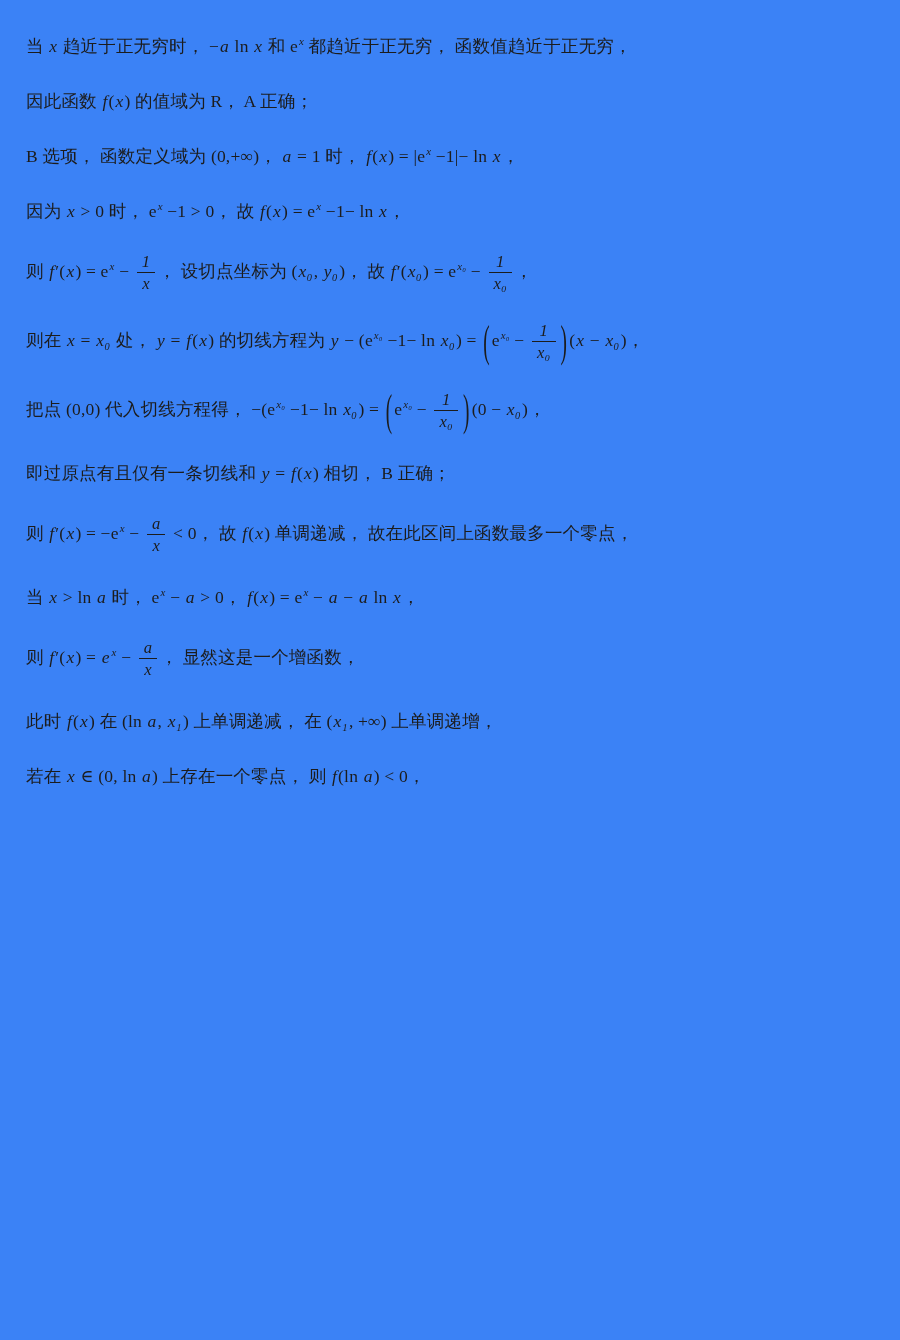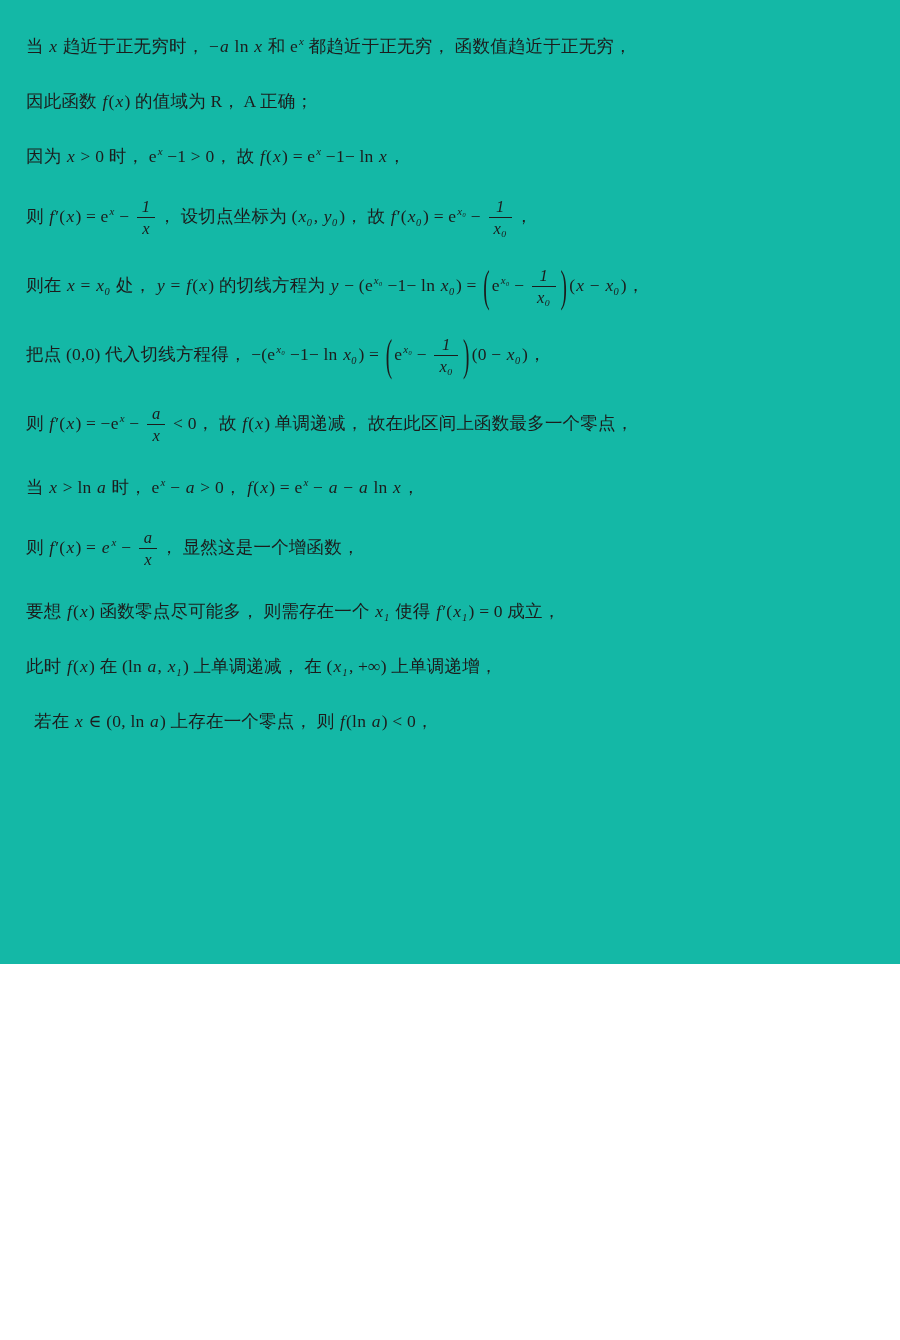--- a/index.html
+++ b/index.html
@@ -10,32 +10,32 @@
   body {
     width: 900px;
     height: 1340px;
     overflow: hidden;
     font-family: "Liberation Serif", "DejaVu Serif", serif;
     color: #1c1c1c;
   }
   .page {
     box-sizing: border-box;
     width: 900px;
-    height: 964px;
+    height: 1340px;
     padding: 32px 28px 0 26px;
     font-size: 17.5px;
-    background: #14b8a6;
+    background: #3b82f6;
   }
   .line {
     margin-bottom: 27px;
     line-height: 28px;
     letter-spacing: 0.2px;
     white-space: nowrap;
   }
-  .line:last-child { margin-bottom: 0; margin-left: 8px; }
+  .line:last-child { margin-bottom: 0; }
   
   i.mv {
     font-style: italic;
     padding: 0 1px;
   }
   
   sup.msup {
     font-size: 0.62em;
     font-style: italic;
     line-height: 0;
@@ -69,23 +69,24 @@
     font-weight: 300;
     margin: 0 2px;
   }
 </style>
 </head>
 <body>
 
 <div class="page">
   <div class="line">当 <i class="mv">x</i> 趋近于正无穷时， −<i class="mv">a</i> ln <i class="mv">x</i> 和 e<sup class="msup">x</sup> 都趋近于正无穷， 函数值趋近于正无穷，</div>
   <div class="line">因此函数 <i class="mv">f</i>(<i class="mv">x</i>) 的值域为 R， A 正确；</div>
+  <div class="line">B 选项， 函数定义域为 (0,+∞)， <i class="mv">a</i> = 1 时， <i class="mv">f</i>(<i class="mv">x</i>) = |e<sup class="msup">x</sup> −1|− ln <i class="mv">x</i>，</div>
   <div class="line">因为 <i class="mv">x</i> &gt; 0 时， e<sup class="msup">x</sup> −1 &gt; 0， 故 <i class="mv">f</i>(<i class="mv">x</i>) = e<sup class="msup">x</sup> −1− ln <i class="mv">x</i>，</div>
   <div class="line">则 <i class="mv">f</i>′(<i class="mv">x</i>) = e<sup class="msup">x</sup> − <span class="frac"><span class="num">1</span><span class="den">x</span></span>， 设切点坐标为 (<i class="mv">x₀</i>, <i class="mv">y₀</i>)， 故 <i class="mv">f</i>′(<i class="mv">x₀</i>) = e<sup class="msup">x₀</sup> − <span class="frac"><span class="num">1</span><span class="den">x₀</span></span>，</div>
   <div class="line">则在 <i class="mv">x</i> = <i class="mv">x₀</i> 处， <i class="mv">y</i> = <i class="mv">f</i>(<i class="mv">x</i>) 的切线方程为 <i class="mv">y</i> − (e<sup class="msup">x₀</sup> −1− ln <i class="mv">x₀</i>) = <span class="bigp">(</span>e<sup class="msup">x₀</sup> − <span class="frac"><span class="num">1</span><span class="den">x₀</span></span><span class="bigp">)</span>(<i class="mv">x</i> − <i class="mv">x₀</i>)，</div>
   <div class="line">把点 (0,0) 代入切线方程得， −(e<sup class="msup">x₀</sup> −1− ln <i class="mv">x₀</i>) = <span class="bigp">(</span>e<sup class="msup">x₀</sup> − <span class="frac"><span class="num">1</span><span class="den">x₀</span></span><span class="bigp">)</span>(0 − <i class="mv">x₀</i>)，</div>
+  <div class="line">即过原点有且仅有一条切线和 <i class="mv">y</i> = <i class="mv">f</i>(<i class="mv">x</i>) 相切， B 正确；</div>
   <div class="line">则 <i class="mv">f</i>′(<i class="mv">x</i>) = −e<sup class="msup">x</sup> − <span class="frac"><span class="num">a</span><span class="den">x</span></span> &lt; 0， 故 <i class="mv">f</i>(<i class="mv">x</i>) 单调递减， 故在此区间上函数最多一个零点，</div>
   <div class="line">当 <i class="mv">x</i> &gt; ln <i class="mv">a</i> 时， e<sup class="msup">x</sup> − <i class="mv">a</i> &gt; 0， <i class="mv">f</i>(<i class="mv">x</i>) = e<sup class="msup">x</sup> − <i class="mv">a</i> − <i class="mv">a</i> ln <i class="mv">x</i>，</div>
   <div class="line">则 <i class="mv">f</i>′(<i class="mv">x</i>) = <i class="mv">e</i><sup class="msup">x</sup> − <span class="frac"><span class="num">a</span><span class="den">x</span></span>， 显然这是一个增函数，</div>
-  <div class="line">要想 <i class="mv">f</i>(<i class="mv">x</i>) 函数零点尽可能多， 则需存在一个 <i class="mv">x₁</i> 使得 <i class="mv">f</i>′(<i class="mv">x₁</i>) = 0 成立，</div>
   <div class="line">此时 <i class="mv">f</i>(<i class="mv">x</i>) 在 (ln <i class="mv">a</i>, <i class="mv">x₁</i>) 上单调递减， 在 (<i class="mv">x₁</i>, +∞) 上单调递增，</div>
   <div class="line">若在 <i class="mv">x</i> ∈ (0, ln <i class="mv">a</i>) 上存在一个零点， 则 <i class="mv">f</i>(ln <i class="mv">a</i>) &lt; 0，</div>
 </div>
 
 </body></html>

